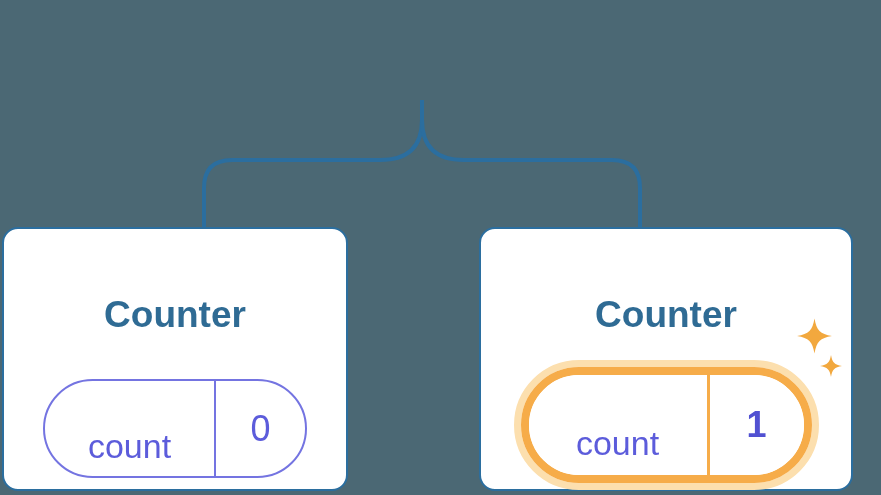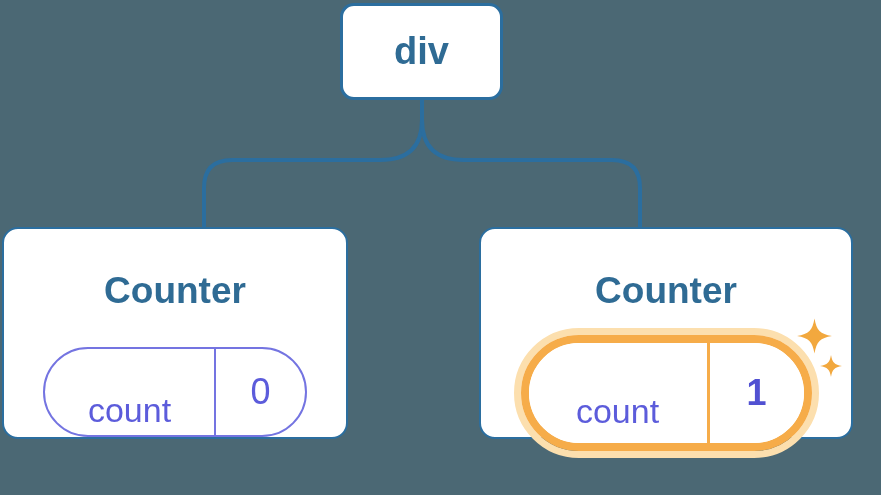--- a/index.html
+++ b/index.html
@@ -42,29 +42,30 @@
   }
   .root-label {
     font-size: 38px;
     font-weight: 600;
     color: var(--title_blue, #2f6b94);
   }
   
   .card {
     position: absolute;
     top: 227px;
-    height: 212px;
+    height: 264px;
     background: var(--card_background, #ffffff);
     border: 2.5px solid var(--line_blue, #2b6e9f);
     border-radius: 16px;
     box-sizing: border-box;
     display: flex;
     flex-direction: column;
     align-items: center;
-    padding-top: 40px;
+    padding-top: 64px;
+    gap: 8px;
   }
   .card-left  { left: 2px;   width: 346px; }
   .card-right { left: 479px; width: 374px; }
   .card-title {
     font-size: 37px;
     font-weight: 600;
     line-height: 44px;
     color: var(--title_blue, #2f6b94);
   }
   
@@ -145,23 +146,20 @@
 </head>
 <body>
 
 <div id="stage">
 
   <svg class="connector" viewBox="0 0 881 495">
     <path d="M422 100 V120 Q422 160 380 160 H232 Q204 160 204 188 V228"></path>
     <path d="M422 100 V120 Q422 160 464 160 H612 Q640 160 640 188 V228"></path>
   </svg>
 
-  <div class="root-box">
-    <span class="root-label">div</span>
-  </div>
 
   <div class="card card-left">
     <div class="card-title">Counter</div>
     <div class="pill pill-plain">
       <div class="pill-left">
         <span class="state-key">count</span>
       </div>
       <div class="pill-right">
         <span class="state-value">0</span>
       </div>

